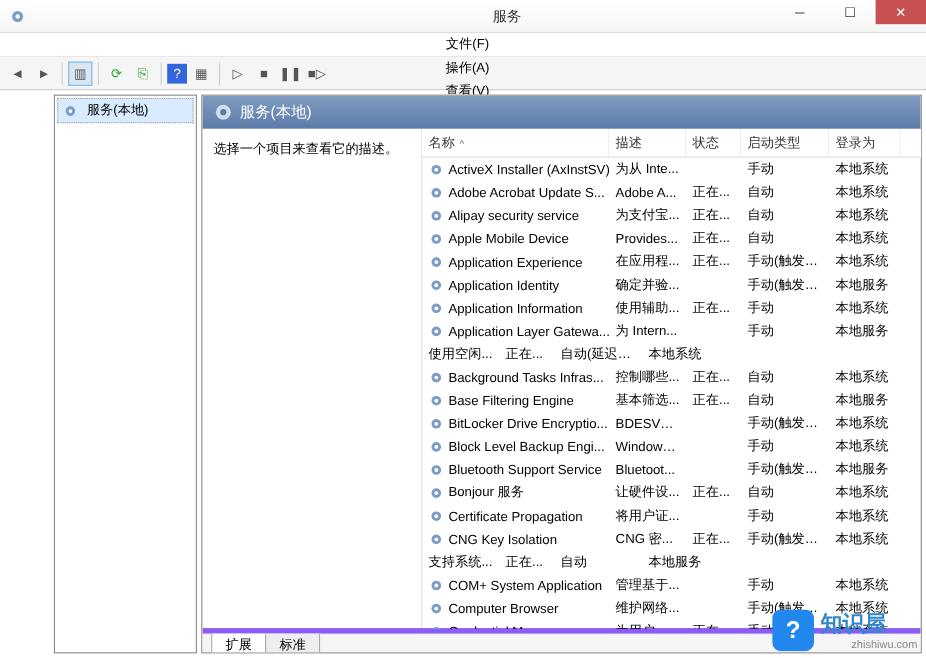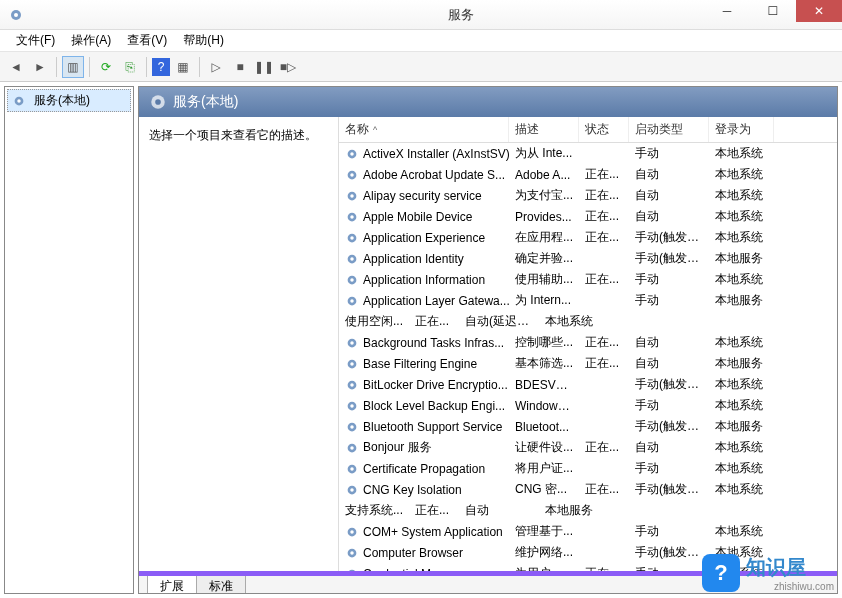--- a/index.html
+++ b/index.html
@@ -4,26 +4,26 @@
 <style>
 * { margin: 0; padding: 0; box-sizing: border-box; }
 body { font-family: "Microsoft YaHei", "Segoe UI", sans-serif; font-size: 12px; background: #fff; width: 842px; height: 598px; overflow: hidden; position: relative; }
 .titlebar { height: 30px; background: linear-gradient(to bottom, #fff, #f5f5f5); border-bottom: 1px solid #ddd; display: flex; align-items: center; position: relative; }
 .titlebar-icon { width: 16px; height: 16px; margin-left: 8px; }
 .titlebar-title { position: absolute; left: 50%; transform: translateX(-50%); font-size: 13px; color: #333; margin-left: 40px; }
 .titlebar-buttons { position: absolute; right: 0; top: 0; display: flex; height: 22px; }
 .titlebar-btn { width: 46px; height: 22px; display: flex; align-items: center; justify-content: center; cursor: pointer; }
 .titlebar-btn.close { background: #c75050; color: #fff; }
 .titlebar-btn.min, .titlebar-btn.max { color: #333; }
-.menubar { height: 22px; display: flex; align-items: center; padding-left: 8px; border-bottom: 1px solid #e5e5e5; }
+.menubar { height: 22px; display: flex; align-items: center; padding-left: 8px; border-bottom: 1px solid #e5e5e5; flex-direction: column; }
 .menu-item { padding: 2px 8px; cursor: pointer; font-size: 12px; }
 .toolbar { height: 30px; border-bottom: 1px solid #ccc; display: flex; align-items: center; padding: 0 4px; background: #f5f5f5; }
 .tb-btn { width: 22px; height: 22px; display: flex; align-items: center; justify-content: center; margin: 0 1px; cursor: pointer; color: #555; }
 .tb-sep { width: 1px; height: 20px; background: #ccc; margin: 0 4px; }
-.main-area { display: flex; height: calc(100% - 82px); }
+.main-area { display: flex; height: calc(100% - 82px); padding-left: 45px; }
 .tree-panel { width: 130px; border: 1px solid #888; margin: 4px 2px 4px 4px; background: #fff; }
 .tree-item { display: flex; align-items: center; padding: 2px 4px; background: #d9ecff; border: 1px dotted #999; margin: 2px; }
 .tree-item span.txt { margin-left: 4px; }
 .content-panel { flex: 1; border: 1px solid #888; margin: 4px 4px 4px 2px; background: #fff; display: flex; flex-direction: column; overflow: hidden; }
 .content-header { background: linear-gradient(to bottom, #829cc1, #5b7ba8); color: #fff; padding: 6px 10px; display: flex; align-items: center; font-size: 14px; }
 .content-header .gear { margin-right: 6px; }
 .content-body { flex: 1; display: flex; overflow: hidden; }
 .desc-panel { width: 200px; padding: 10px; border-right: 1px solid #ddd; font-size: 12px; }
 .list-wrap { flex: 1; overflow: auto; }
 .list-header { display: flex; border-bottom: 1px solid #ddd; background: #fff; position: sticky; top: 0; }

